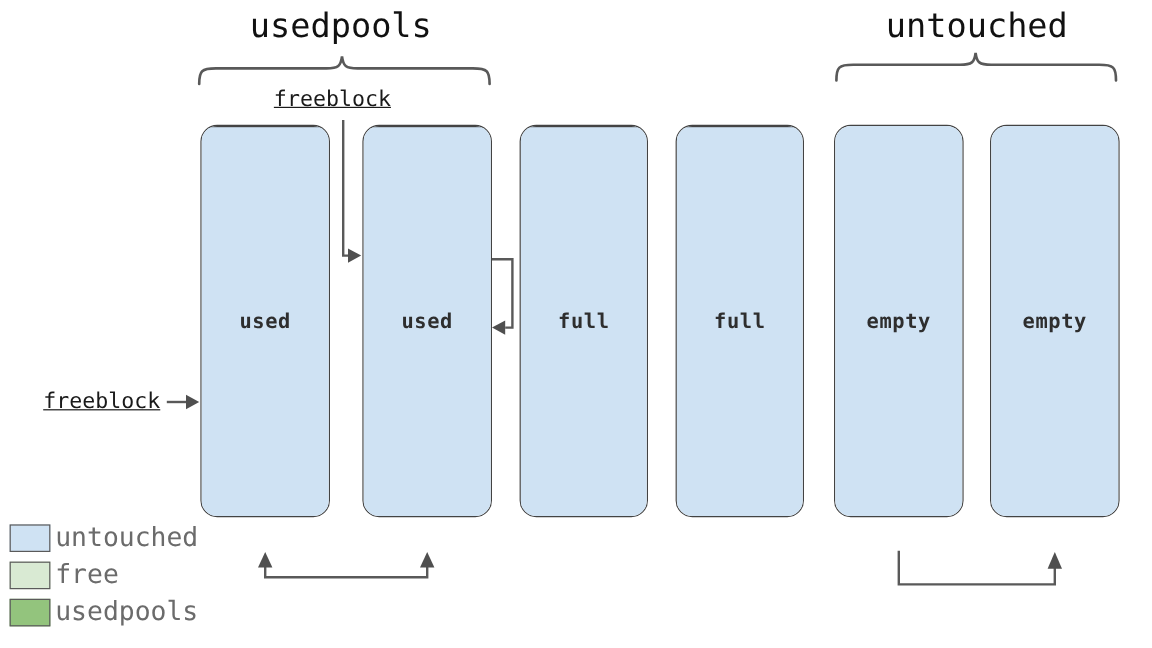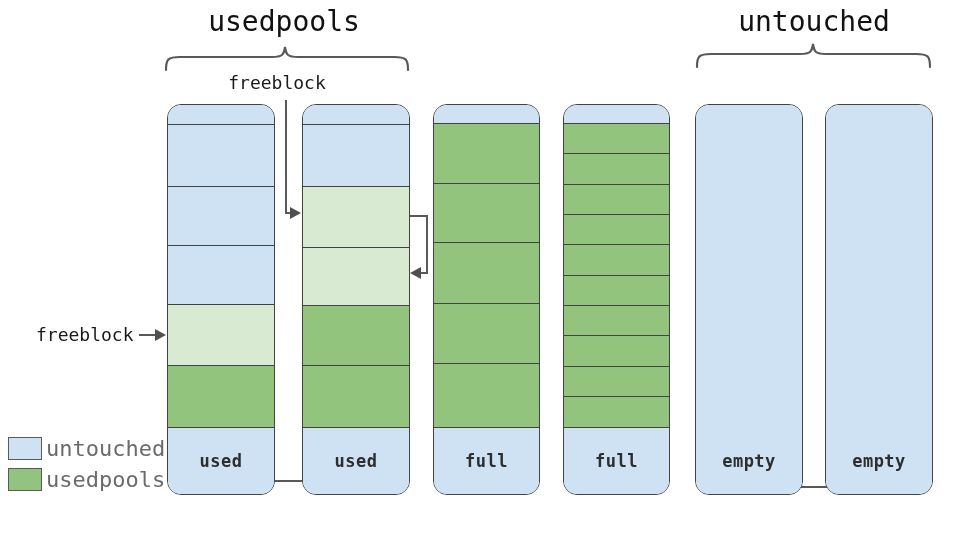--- a/index.html
+++ b/index.html
@@ -14,26 +14,26 @@
   }
   .overlay{position:absolute;left:0;top:0;width:960px;height:540px;}
   .brace{fill:none;stroke:var(--c-arrow);stroke-width:2.2;stroke-linecap:round;}
   .arrow path{fill:none;stroke:var(--c-arrow);stroke-width:2;}
   .arrow polygon{fill:var(--c-head);stroke:none;}
   .title{
     position:absolute;top:5px;transform:translateX(-50%);
     font-size:28px;line-height:1.2;color:var(--c-title);white-space:nowrap;
   }
   .small-label{
-    position:absolute;font-size:18px;line-height:1.1;color:var(--c-label);white-space:nowrap;
+    position:absolute;font-size:18px;line-height:1.1;color:var(--c-label);white-space:nowrap;text-decoration:underline;
   }
   .pool{
-    position:absolute;top:104px;height:391px;box-sizing:border-box;
+    position:absolute;top:104px;height:327px;box-sizing:border-box;
     border:1.6px solid var(--c-outline);border-radius:14px;overflow:hidden;
-    display:flex;flex-direction:column;background:#fff;
+    display:flex;flex-direction:row;background:#fff;
   }
   .seg{flex:0 0 auto;box-sizing:border-box;}
   .seg.line{border-top:1.6px solid var(--c-outline);}
   .pool-footer{
     flex:1 1 auto;min-height:28px;box-sizing:border-box;
     display:flex;align-items:center;justify-content:center;
     font-size:17px;font-weight:bold;color:var(--c-footer);letter-spacing:0.5px;
   }
   .pool-footer.line{border-top:1.6px solid var(--c-outline);}
   .legend{position:absolute;left:8px;top:437px;}
@@ -130,18 +130,22 @@
       <div class="seg" style="height: 322px; background: rgb(207, 226, 243);"></div>
       <div class="pool-footer" style="background: rgb(207, 226, 243);">empty</div>
     </div>
 
   <div class="legend">
     <div class="legend-row">
       <span class="swatch" style="background: rgb(207, 226, 243);"></span>
       <span class="legend-label">untouched</span>
     </div>
     <div class="legend-row">
+      <span class="swatch" style="background: rgb(217, 234, 211);"></span>
+      <span class="legend-label">free</span>
+    </div>
+    <div class="legend-row">
       <span class="swatch" style="background: rgb(147, 196, 125);"></span>
       <span class="legend-label">usedpools</span>
     </div>
   </div>
 
 </div>
 
 </body></html>

